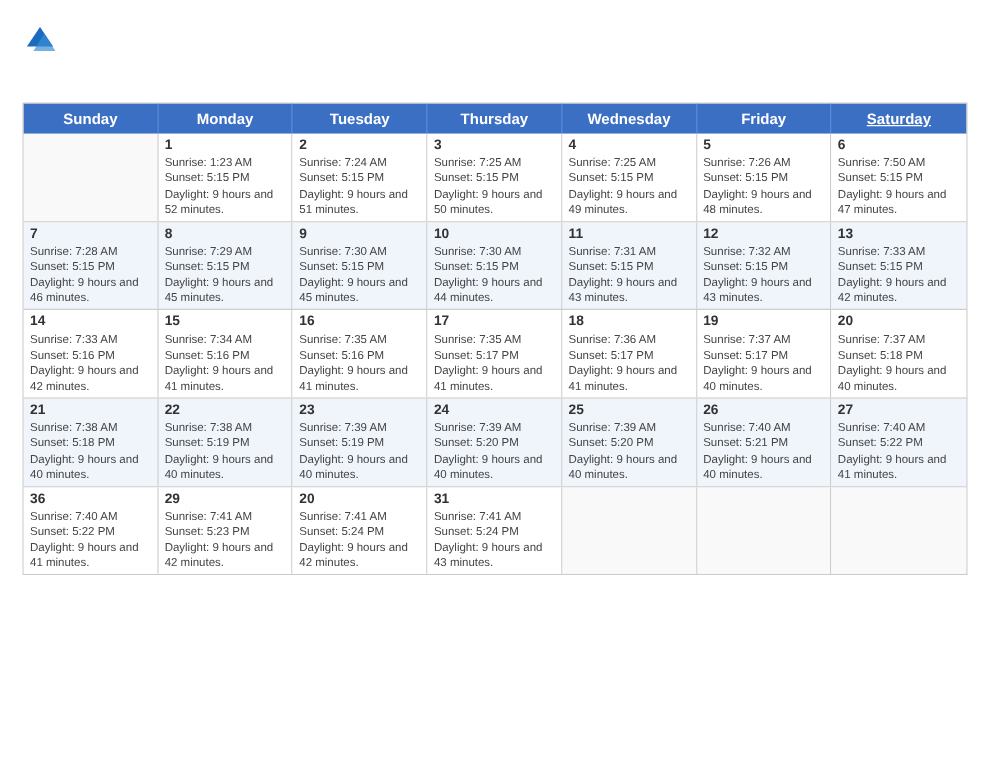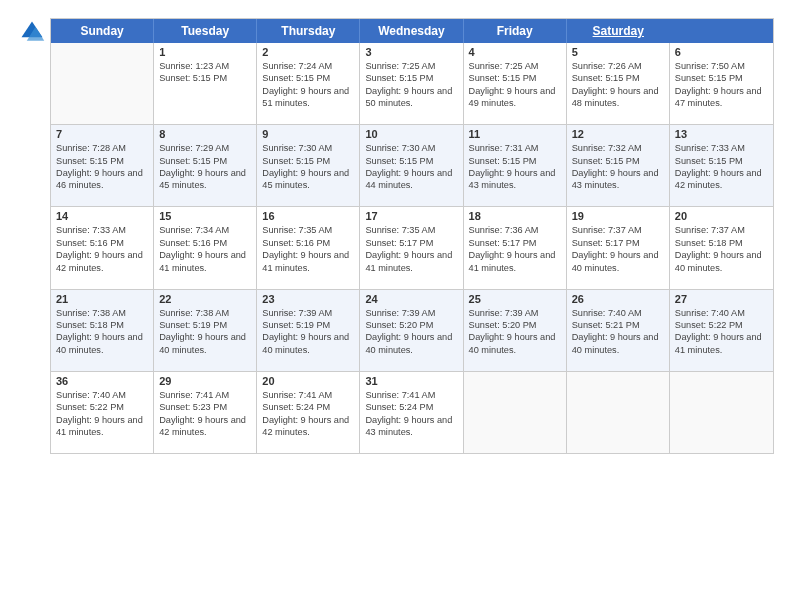--- a/index.html
+++ b/index.html
@@ -8,21 +8,22 @@
       height: 612px;
       font-family: Arial, Helvetica, sans-serif;
       background: #fff;
       overflow: hidden;
     }
     .page {
       width: 792px;
       height: 464px;
       padding: 18px 18px 10px 18px;
       display: flex;
-      flex-direction: row;
+      flex-direction: column;
+      gap: 28px;
     }
     .header {
       display: flex;
       justify-content: space-between;
       align-items: flex-start;
       margin-bottom: 8px;
     }
     .logo {
       display: flex;
       align-items: center;
@@ -133,33 +134,35 @@
     </div>
     <div class="title-area">
       <div class="month-title"></div>
       <div class="location"></div>
     </div>
   </div>
 
   <div class="calendar">
     <div class="cal-header">
     <div class="cal-header-cell">Sunday</div>
+        <div class="cal-header-cell">Monday</div>
         <div class="cal-header-cell">Tuesday</div>
         <div class="cal-header-cell">Thursday</div>
         <div class="cal-header-cell">Wednesday</div>
         <div class="cal-header-cell">Friday</div>
         <div class="cal-header-cell">Saturday</div>
       </div>
     <div class="cal-body">
     <div class="cal-row">
           <div class="cal-cell empty"></div>
           <div class="cal-cell">
             <div class="day-num">1</div>
             <div class="cell-line">Sunrise: 1:23 AM</div>
             <div class="cell-line">Sunset: 5:15 PM</div>
+            <div class="cell-line">Daylight: 9 hours and 52 minutes.</div>
           </div>
           <div class="cal-cell">
             <div class="day-num">2</div>
             <div class="cell-line">Sunrise: 7:24 AM</div>
             <div class="cell-line">Sunset: 5:15 PM</div>
             <div class="cell-line">Daylight: 9 hours and 51 minutes.</div>
           </div>
           <div class="cal-cell">
             <div class="day-num">3</div>
             <div class="cell-line">Sunrise: 7:25 AM</div>

